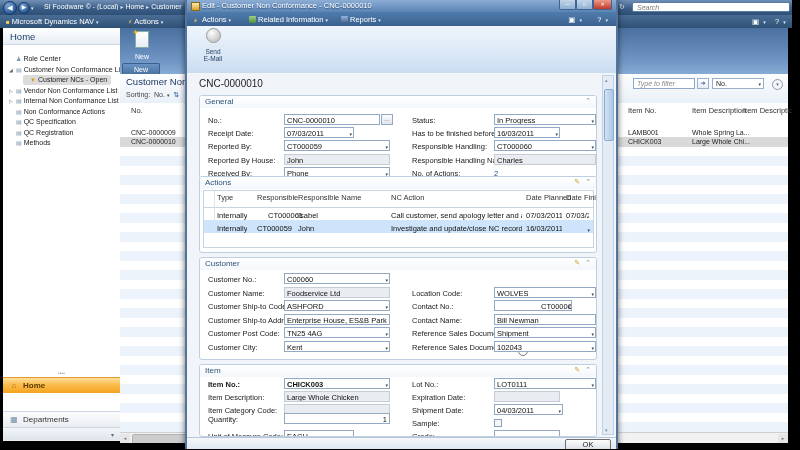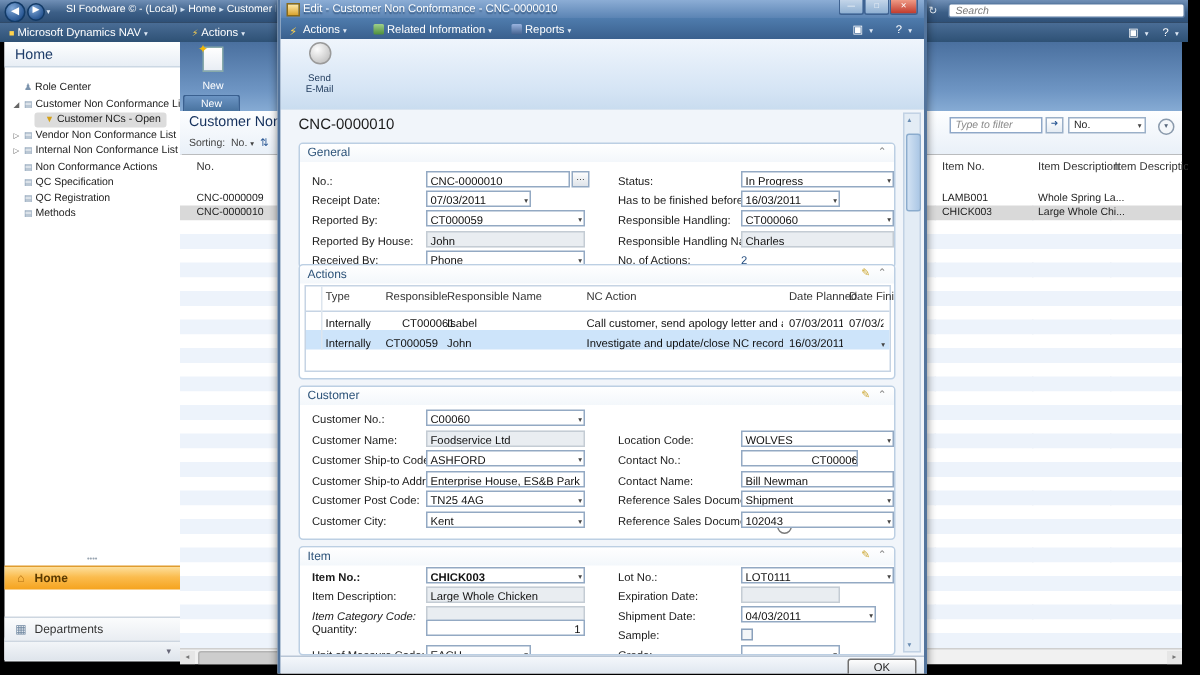--- a/index.html
+++ b/index.html
@@ -419,42 +419,42 @@
         <span class="sec-ic" style="right:5px;">⌃</span>
       <div class="frow" style="top: 13px; font-weight: bold;">
             <span class="lab" style="left: 8px;">Item No.:</span>
             <span class="ctl" style="left: 84px; width: 106px;"><span>CHICK003</span><span class="ar">▾</span></span>
           </div>
           <div class="frow" style="top: 26px;">
             <span class="lab" style="left: 8px;">Item Description:</span>
             <span class="ctl ro" style="left: 84px; width: 106px;"><span>Large Whole Chicken</span></span>
           </div>
           <div class="frow" style="top: 39px;">
-            <span class="lab" style="left: 8px; font-style: italic;">Item Category Code:</span>
+            <span class="lab" style="left: 8px;">Item Category Code:</span>
             <span class="ctl ro" style="left: 84px; width: 106px;"><span></span></span>
           </div>
           <div class="frow" style="top: 48px;">
             <span class="lab" style="left: 8px;">Quantity:</span>
             <span class="ctl num" style="left: 84px; width: 106px;"><span>1</span></span>
           </div>
           <div class="frow" style="top: 65px;">
             <span class="lab" style="left: 8px;">Unit of Measure Code:</span>
             <span class="ctl" style="left: 84px; width: 70px;"><span>EACH</span><span class="ar">▾</span></span>
           </div>
           <div class="frow" style="top: 13px;">
             <span class="lab" style="left: 212px;">Lot No.:</span>
             <span class="ctl" style="left: 294px; width: 102px;"><span>LOT0111</span><span class="ar">▾</span></span>
           </div>
           <div class="frow" style="top: 26px;">
             <span class="lab" style="left: 212px;">Expiration Date:</span>
             <span class="ctl ro" style="left: 294px; width: 66px;"><span></span></span>
           </div>
           <div class="frow" style="top: 39px;">
             <span class="lab" style="left: 212px;">Shipment Date:</span>
-            <span class="ctl" style="left: 294px; width: 90px;"><span>04/03/2011</span><span class="ar">▾</span></span>
+            <span class="ctl" style="left: 294px; width: 69px;"><span>04/03/2011</span><span class="ar">▾</span></span>
           </div>
           <div class="frow" style="top: 52px;">
             <span class="lab" style="left: 212px;">Sample:</span>
             <span class="chk" style="left: 294px;"></span>
           </div>
           <div class="frow" style="top: 65px;">
             <span class="lab" style="left: 212px;">Grade:</span>
             <span class="ctl" style="left: 294px; width: 66px;"><span></span><span class="ar">▾</span></span>
           </div>
         </div>

